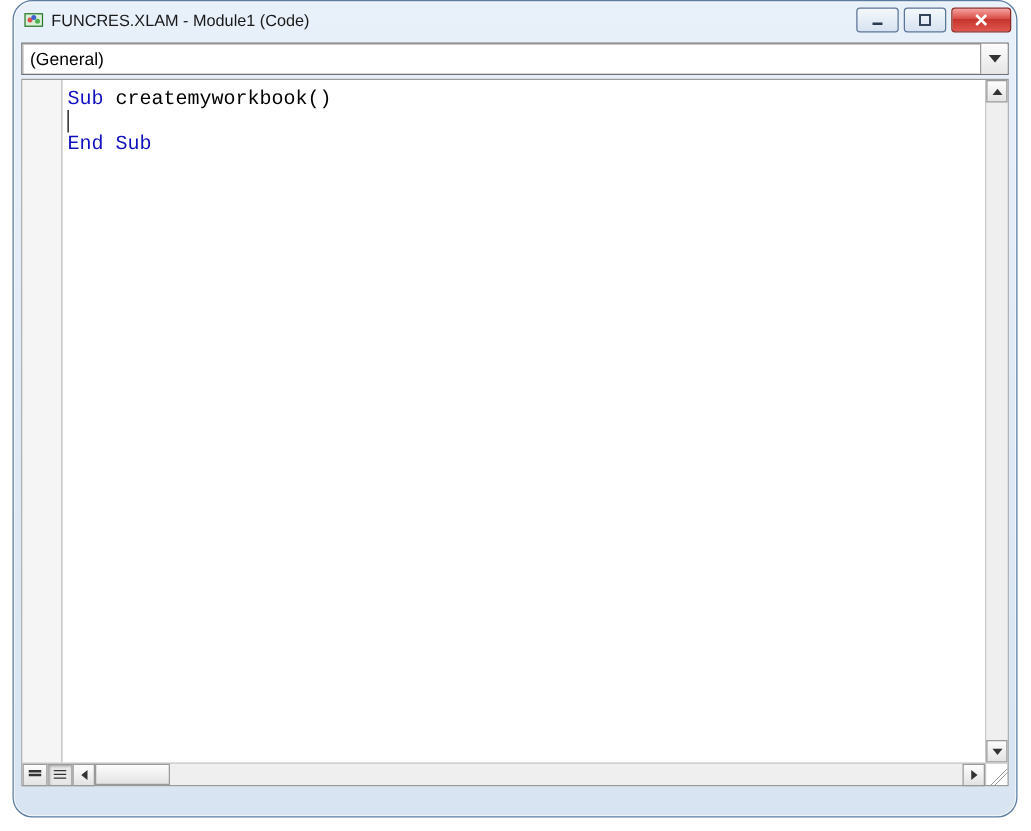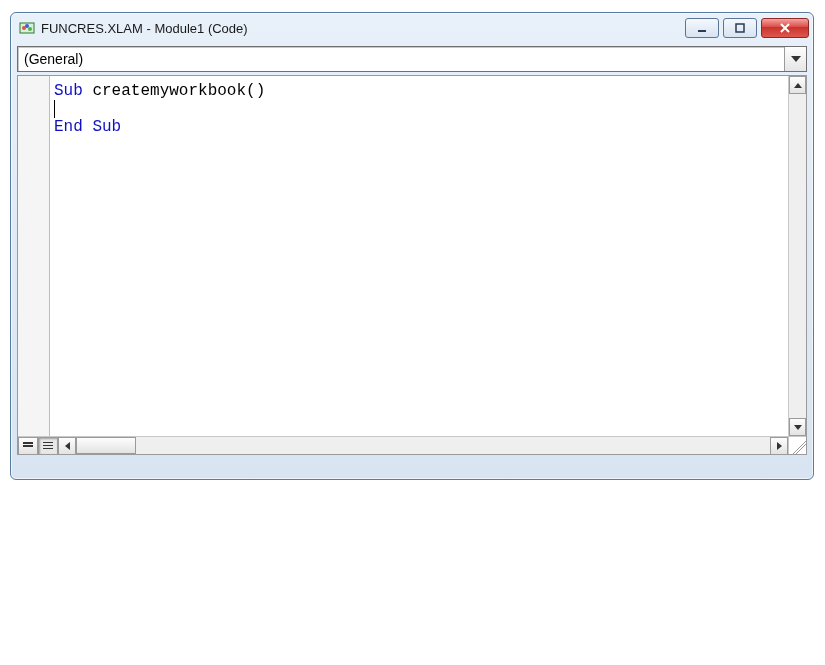--- a/index.html
+++ b/index.html
@@ -1,21 +1,21 @@
 <!DOCTYPE html>
 <html><head>
 <meta charset="utf-8">
 <style>
   * { box-sizing: border-box; margin: 0; padding: 0; }
   html, body { width: 825px; height: 665px; overflow: hidden; font-family: "Segoe UI", Tahoma, sans-serif; }
   body { background: #fff; }
 
   .window {
-    position: absolute; left: 10px; top: 12px; width: 804px; height: 468px;
-    border: 1px solid #5a7ba0; border-radius: 6px;
+    position: absolute; left: 10px; top: 0; width: 804px; height: 654px;
+    border: 1px solid #5a7ba0; border-radius: 16px;
     background: linear-gradient(#e8f0fa, #d8e4f2);
     box-shadow: 0 0 0 1px rgba(255,255,255,.6) inset;
   }
   .titlebar {
     height: 30px; display: flex; align-items: center; padding: 0 4px 0 8px;
   }
   .app-icon { width: 16px; height: 16px; margin-right: 6px; }
   .title-text { font-size: 13px; color: #1a1a1a; flex: 0 0 auto; }
   .title-spacer { flex: 1 1 auto; }
   .win-btns { display: flex; gap: 4px; align-items: center; }

